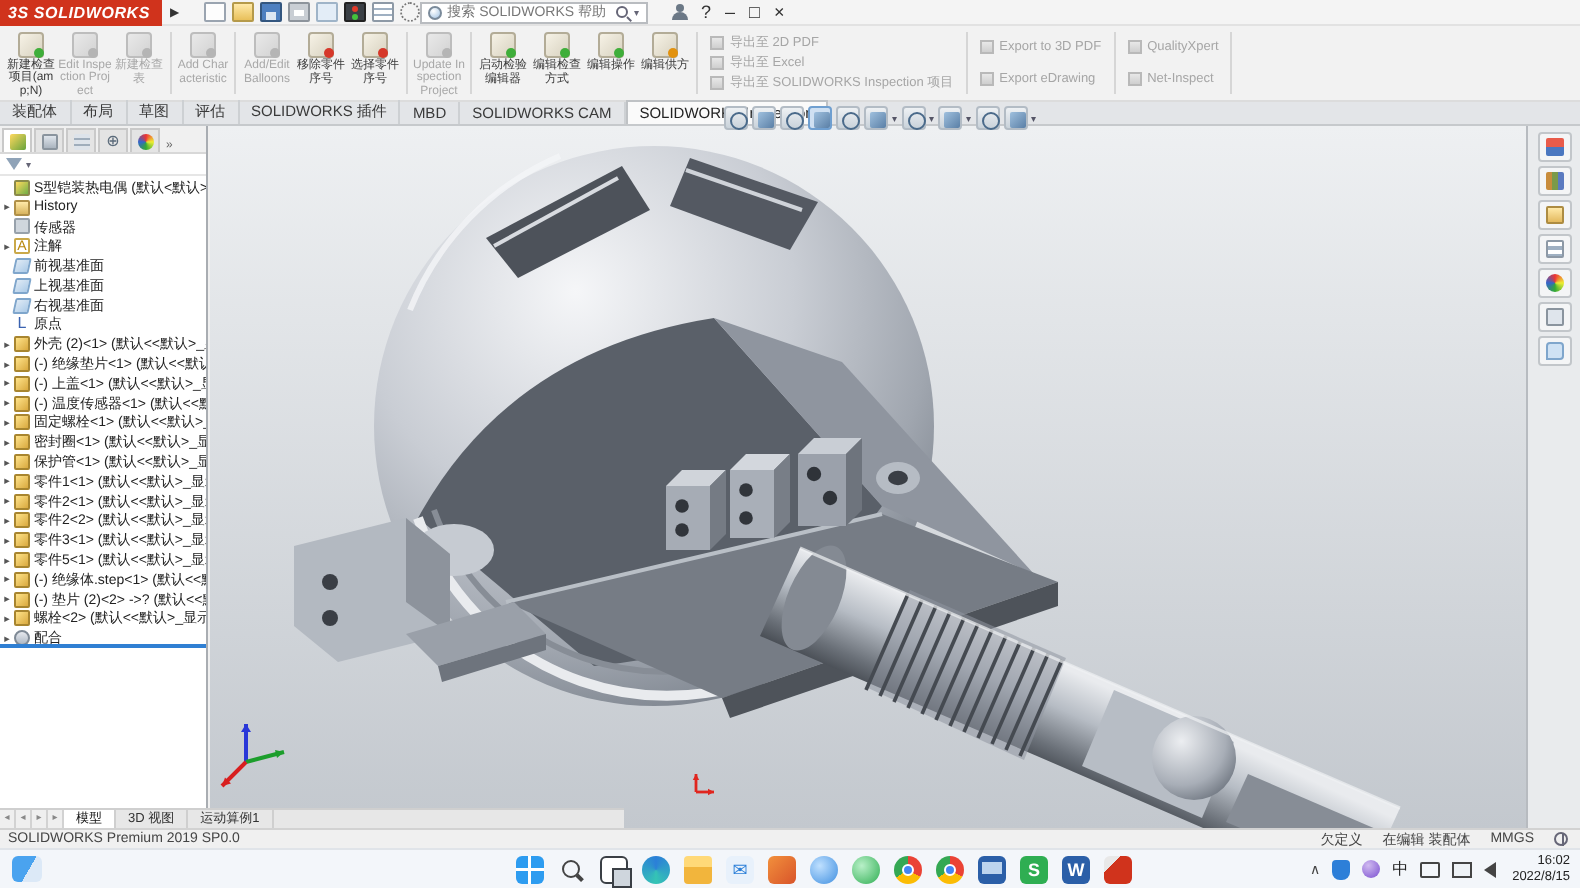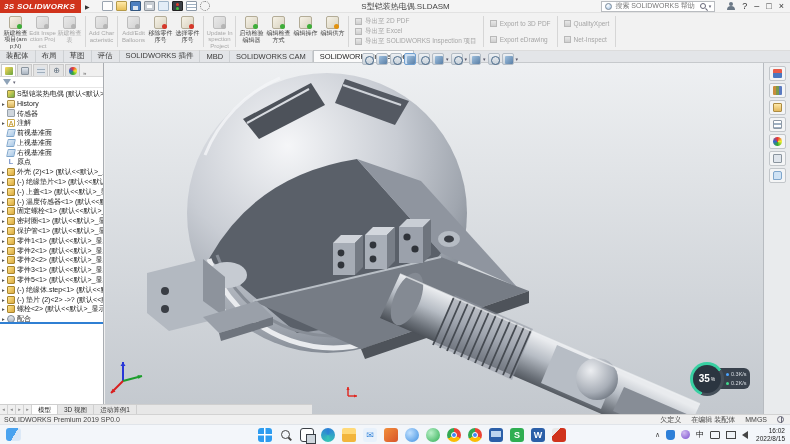--- a/index.html
+++ b/index.html
@@ -186,21 +186,20 @@
     <div class="qa" id="qa">
         <div class="qa-btn qa-new"></div>
         <div class="qa-btn qa-open"></div>
         <div class="qa-btn qa-save"></div>
         <div class="qa-btn qa-print"></div>
         <div class="qa-btn qa-select"></div>
         <div class="qa-btn qa-rebuild"></div>
         <div class="qa-btn qa-file-properties"></div>
         <div class="qa-btn qa-options"></div>
       </div>
-    <div class="doc-title">S型铠装热电偶.SLDASM</div>
     <div class="searchbox">
       <span class="s-pre"></span>
       <span class="s-text">搜索 SOLIDWORKS 帮助</span>
       <span class="mag"></span>
       <span class="s-arrow">▾</span>
     </div>
     <div class="win-ctrls">
       <span class="person"></span>
       <span class="wbtn">?</span>
       <span class="wbtn">–</span>
@@ -597,38 +596,20 @@
       <g stroke-width="2" fill="none">
         <line x1="18" y1="318" x2="18" y2="299" stroke="#2937d8"></line>
         <path d="M18,299 l-2.5,4 h5 Z" fill="#2937d8" stroke="none"></path>
         <line x1="18" y1="318" x2="37" y2="313" stroke="#1c9e2c"></line>
         <path d="M37,313 l-4.5,-1 l1,4 Z" fill="#1c9e2c" stroke="none"></path>
         <line x1="18" y1="318" x2="6" y2="330" stroke="#d81f1f"></line>
         <path d="M6,330 l1.5,-4.2 l3,3 Z" fill="#d81f1f" stroke="none"></path>
       </g>
     </svg>
 
-    <div class="netbadge">
-      <div class="ring">
-        <div class="ring-inner">
-            <span>35</span>
-            <small>%</small>
-          </div>
-      </div>
-      <div class="net-speeds">
-        <div class="net-row">
-            <span class="net-dot" style="background:#4aa3ff"></span>
-            <span>0.3K/s</span>
-          </div>
-        <div class="net-row">
-            <span class="net-dot" style="background:#41d98c"></span>
-            <span>0.2K/s</span>
-          </div>
-      </div>
-    </div>
   </div>
 
   <div class="doc-tabs" id="doctabs">
       <div class="dt-arrow">◂</div>
       <div class="dt-arrow">◂</div>
       <div class="dt-arrow">▸</div>
       <div class="dt-arrow">▸</div>
       <div class="dtab active">模型</div>
       <div class="dtab">3D 视图</div>
       <div class="dtab">运动算例1</div>

